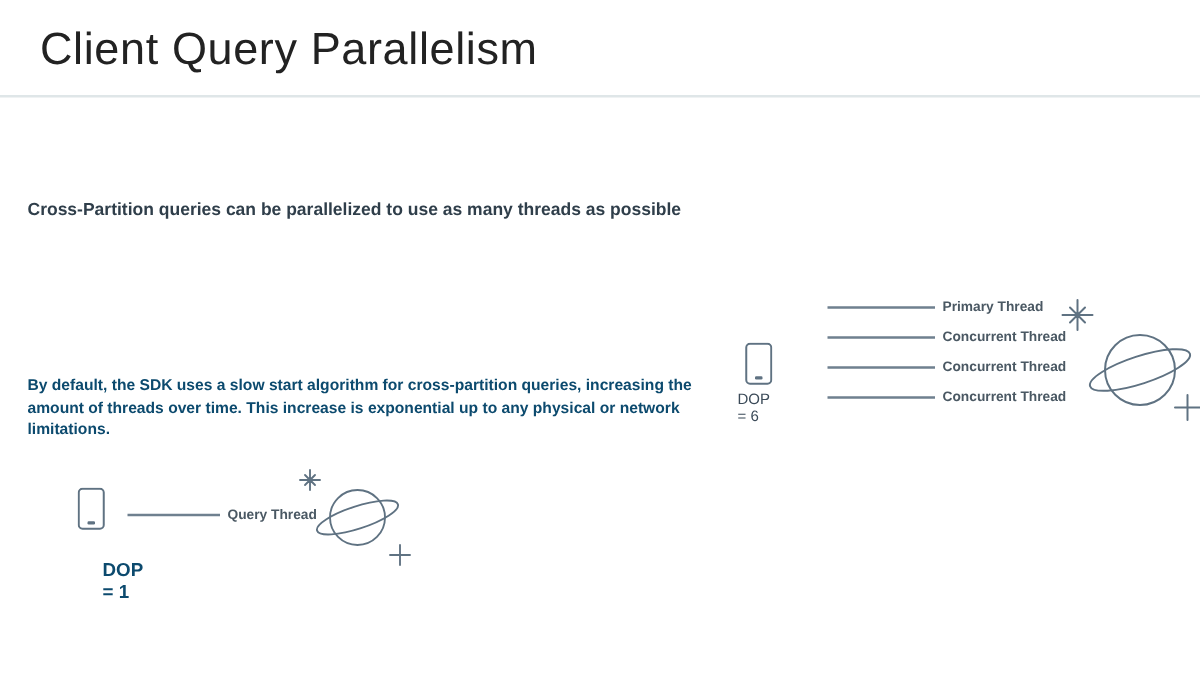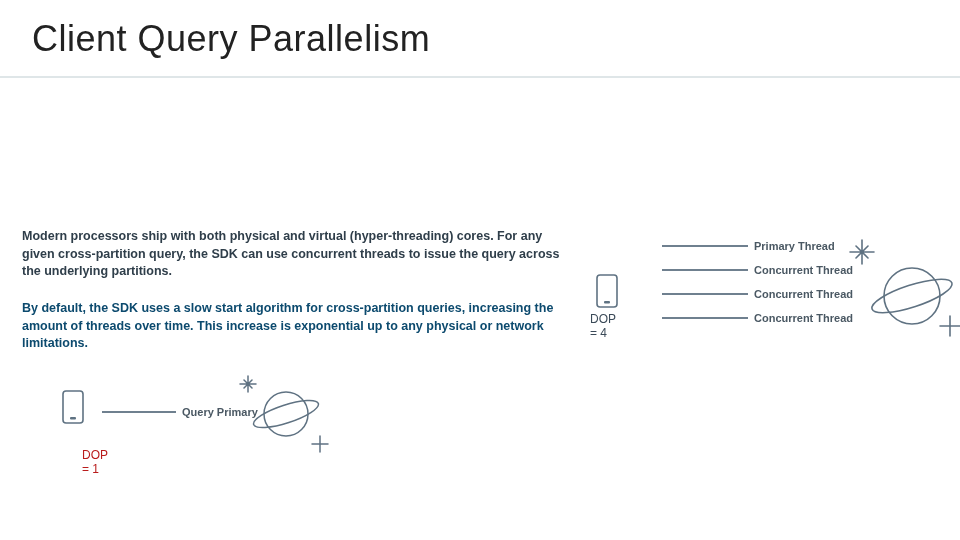--- a/index.html
+++ b/index.html
@@ -6,21 +6,21 @@
   html, body { width: 960px; height: 540px; background: #fff; font-family: "Segoe UI", Arial, sans-serif; color: #2b3a47; }
   .slide { position: relative; width: 808px; height: 540px; }
   .title { position: absolute; left: 32px; top: 18px; font-size: 36px; font-weight: 400; color: #222; letter-spacing: 0.5px; }
   .accent-line { position: absolute; left: 0; top: 76px; width: 960px; height: 2px; background: #dfe6e8; }
   .subhead { position: absolute; left: 22px; top: 158px; width: 540px; font-size: 14px; font-weight: 700; color: #2f3e4a; line-height: 1.35; }
   .para1 { position: absolute; left: 22px; top: 228px; width: 550px; font-size: 12.5px; font-weight: 600; color: #2f3e4a; line-height: 1.4; }
   .para2 { position: absolute; left: 22px; top: 300px; width: 550px; font-size: 12.5px; font-weight: 600; color: #0c4a6e; line-height: 1.4; }
 
   
   .dop1-group { position: absolute; left: 62px; top: 390px; }
-  .dop1-label { position: absolute; left: 20px; top: 58px; font-size: 12px; color: #b91c1c; }
+  .dop1-label { position: absolute; left: 20px; top: 58px; font-size: 15px; color: #0c4a6e; font-weight: bold; }
   .phone-icon { width: 22px; height: 34px; }
   .thread-row { display: flex; align-items: center; }
   .thread-line { height: 2px; background: #6f808f; margin: 0 6px 0 10px; }
   .thread-label { font-size: 11px; color: #4a5863; white-space: nowrap; }
 
   
   .dop4-group { position: absolute; left: 596px; top: 242px; }
   .dop4-label { position: absolute; left: -6px; top: 70px; font-size: 12px; color: #3b4a58; }
   .dop4-threads { position: absolute; left: 56px; top: -2px; }
   .dop4-threads .thread-row { margin-bottom: 12px; }
@@ -33,31 +33,31 @@
   .slim { font-weight: 700; text-align: center; }
 </style>
 </head>
 <body>
 
 <div class="slide">
 
   <div class="title">Client Query Parallelism</div>
   <div class="accent-line"></div>
 
-  <div class="para1">Modern processors ship with both physical and virtual (hyper-threading) cores. For any given cross-partition query, the SDK can use concurrent threads to issue the query across the underlying partitions.</div>
+  <div class="subhead">Cross-Partition queries can be parallelized to use as many threads as possible</div>
   <div class="para2">By default, the SDK uses a slow start algorithm for cross-partition queries, increasing the amount of threads over time. This increase is exponential up to any physical or network limitations.</div>
 
   <div class="dop1-group">
     <svg class="phone-icon" viewBox="0 0 22 34">
       <rect x="1" y="1" width="20" height="32" rx="3" ry="3" fill="none" stroke="#5f7282" stroke-width="1.6"></rect>
       <rect x="8" y="27" width="6" height="2.5" rx="1" fill="#5f7282"></rect>
     </svg>
     <div class="thread-row" style="position:absolute; left:30px; top:16px;">
       <div class="thread-line" style="width:74px;"></div>
-      <div class="thread-label slim">Query Primary</div>
+      <div class="thread-label slim">Query Thread</div>
     </div>
     <div class="dop1-label">DOP = 1</div>
   </div>
 
   <svg class="graphic-small" width="130" height="90">
     <g stroke="#5f7282" stroke-width="1.5" fill="none" stroke-linecap="round" stroke-linejoin="round">
 
       <path d="M40 12 L40 4 M40 12 L40 20 M40 12 L32 12 M40 12 L48 12 M36 8 L44 16 M36 16 L44 8"></path>
 
       <circle cx="78" cy="42" r="22"></circle>
@@ -65,21 +65,21 @@
 
       <path d="M112 72 L112 64 M112 72 L112 80 M112 72 L104 72 M112 72 L120 72"></path>
     </g>
   </svg>
 
   <div class="dop4-group">
     <svg class="phone-icon" style="position:absolute; left:0; top:32px;" viewBox="0 0 22 34" width="22" height="34">
       <rect x="1" y="1" width="20" height="32" rx="3" ry="3" fill="none" stroke="#5f7282" stroke-width="1.6"></rect>
       <rect x="8" y="27" width="6" height="2.5" rx="1" fill="#5f7282"></rect>
     </svg>
-    <div class="dop4-label">DOP = 4</div>
+    <div class="dop4-label">DOP = 6</div>
     <div class="dop4-threads">
       <div class="thread-row">
         <div class="thread-line" style="width:86px;"></div>
         <div class="thread-label slim">Primary Thread</div>
       </div>
       <div class="thread-row">
         <div class="thread-line" style="width:86px;"></div>
         <div class="thread-label slim">Concurrent Thread</div>
       </div>
       <div class="thread-row">

